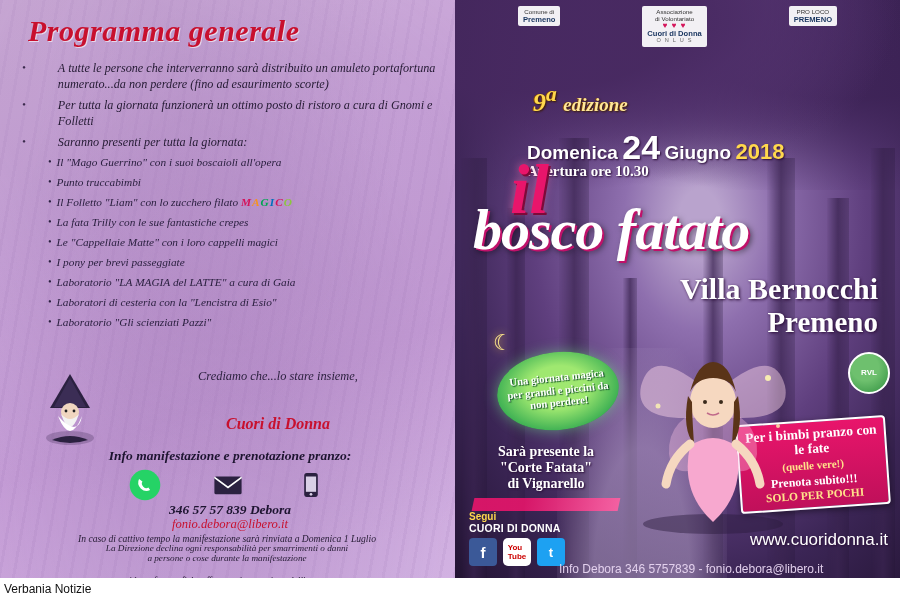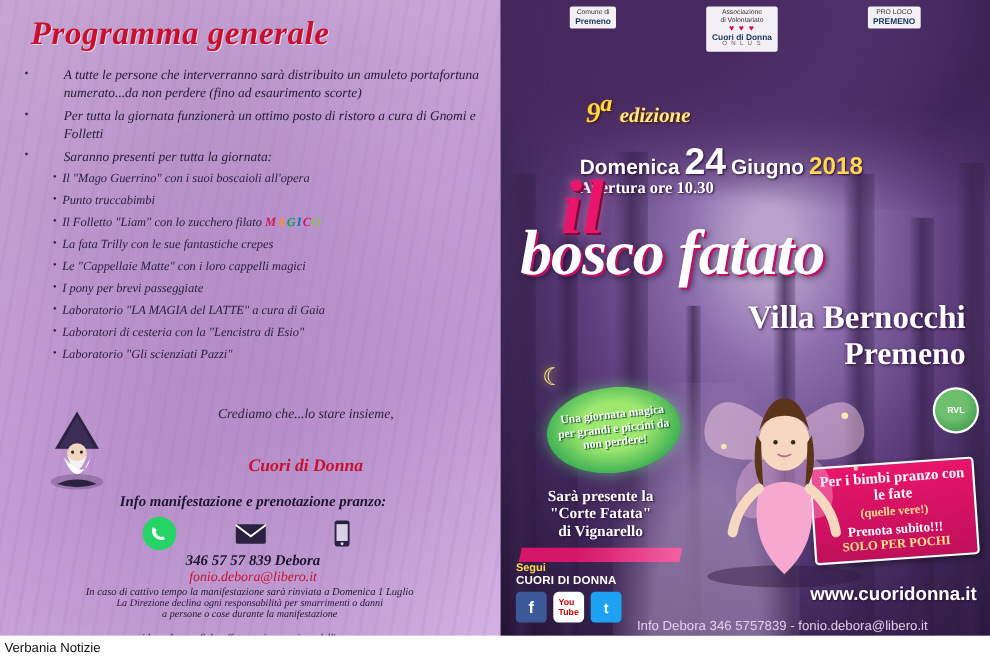--- a/index.html
+++ b/index.html
@@ -385,26 +385,26 @@
   }
   .sq { width: 28px; height: 28px; border-radius: 4px; display:flex; align-items:center; justify-content:center;
         color:#fff; font-weight:bold; font-family:"Liberation Sans",sans-serif; font-size: 15px; }
   .sq.fb { background:#3b5998; }
   .sq.yt { background:#ffffff; color:#cc0000; font-size: 8px; border-radius:5px; }
   .sq.tw { background:#1da1f2; font-size: 13px; }
 
   #website {
     position: absolute; right: 12px; bottom: 28px;
     font-family: "Liberation Sans", sans-serif;
-    font-weight: bold; font-size: 17px; color: #ffffff;
+    font-weight: normal; font-size: 17px; color: #ffffff;
     text-shadow: 1px 1px 2px #2a0c36;
     margin-left: 16px;
   }
   #infoline {
-    position: absolute; left: 124px; bottom: 2px;
+    position: absolute; left: 104px; bottom: 2px;
     font-family: "Liberation Sans", sans-serif;
     font-size: 12px; color: #e8d6f2;
     opacity: .95;
     text-align: right;
   }
 
   
   #caption {
     position: absolute; left: 0; top: 578px;
     width: 900px; height: 22px;

